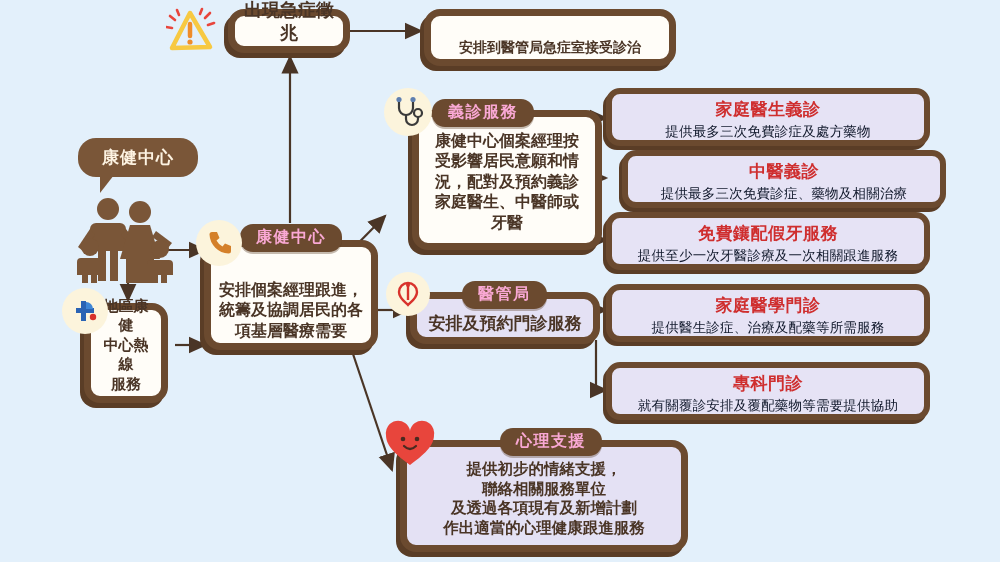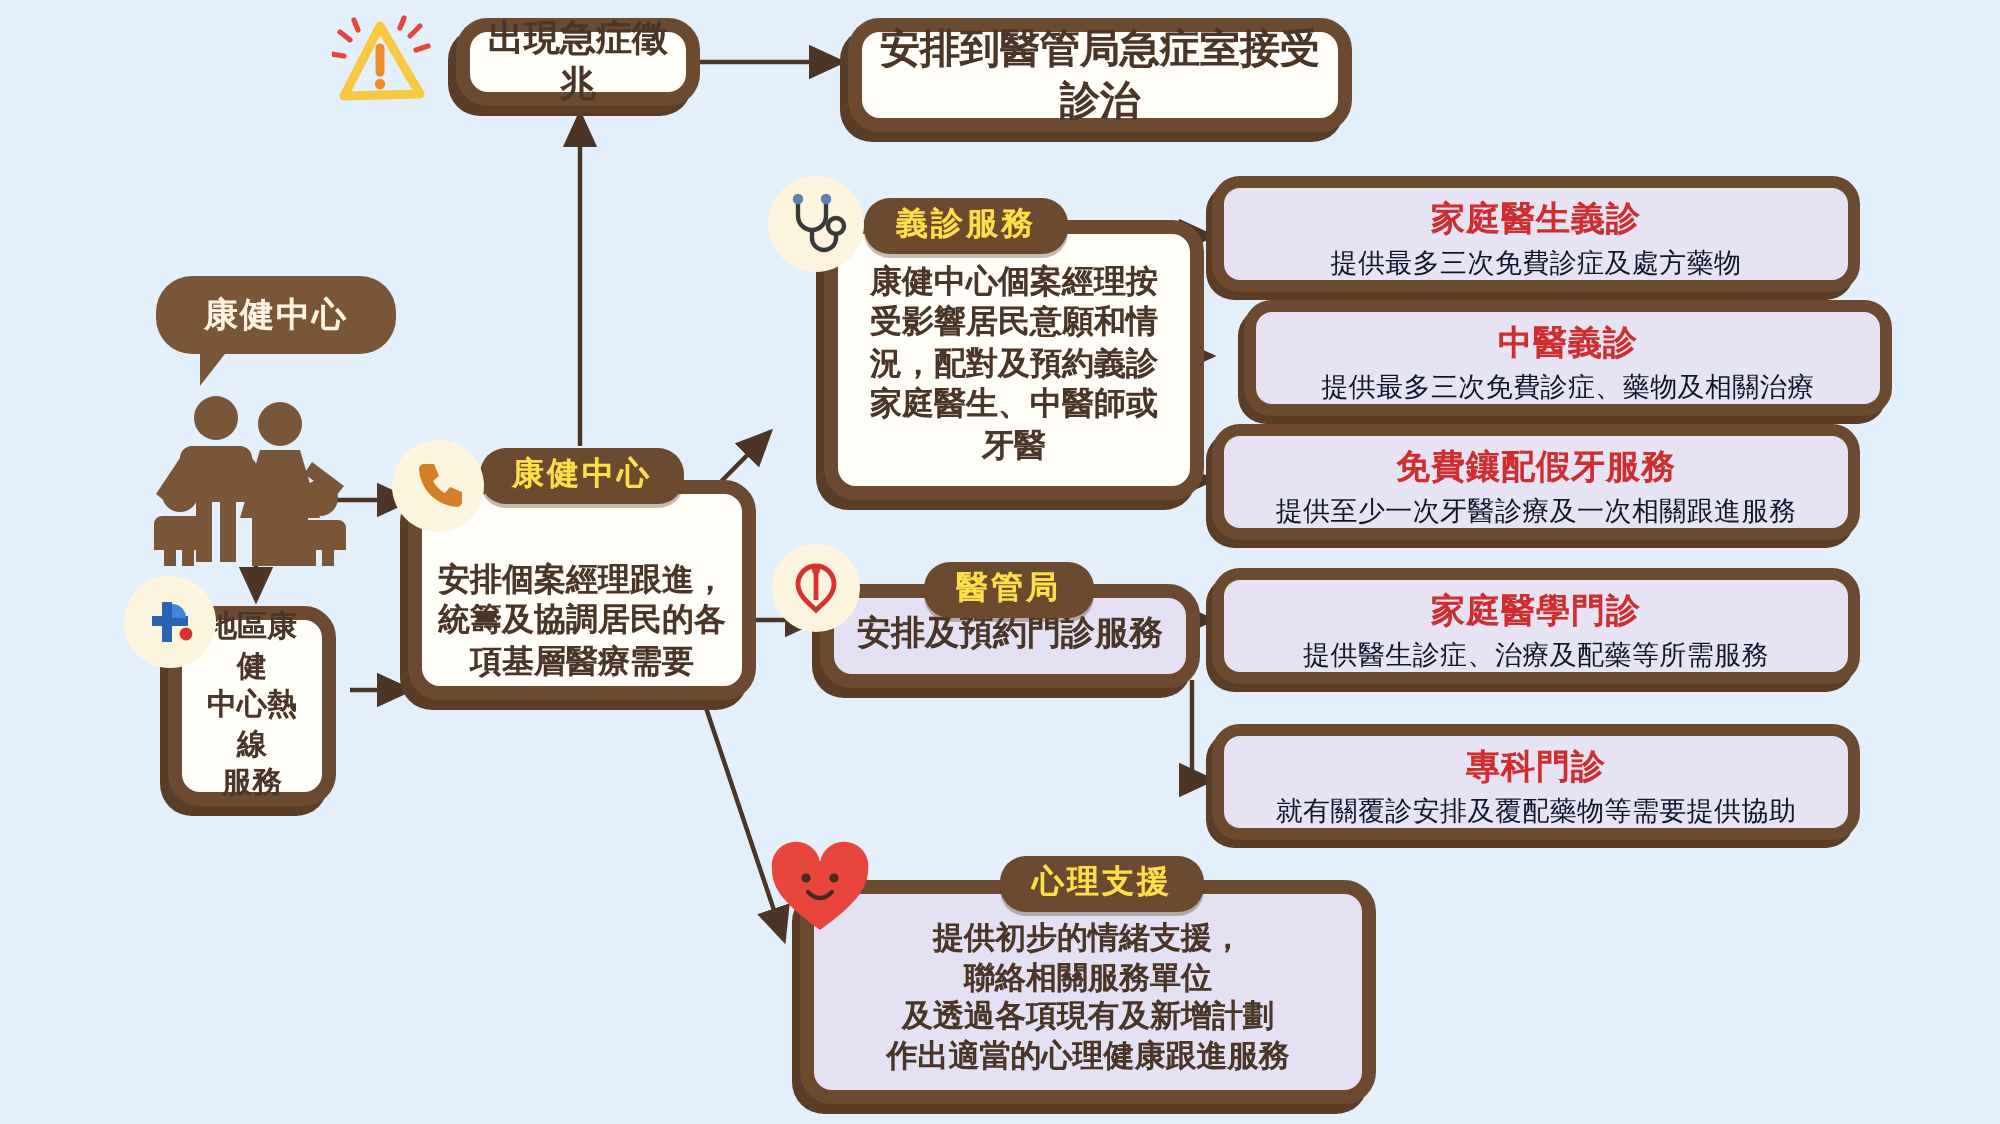--- a/index.html
+++ b/index.html
@@ -15,36 +15,36 @@
 
   
   .node{
     position:absolute;
     box-sizing:border-box;
     border:7px solid #6b4a2f;
     border-radius:16px;
     background:#fffdf8;
     box-shadow:-4px 5px 0 0 #5a3d26;
     display:flex;
-    align-items:center;
+    align-items:flex-end;
     justify-content:center;
     text-align:center;
     color:#4a3526;
     line-height:1.28;
   }
   .node.lav{background:#e4e1f4;}
   .node.white{background:#fffdf8;}
 
   .node-text{padding:2px 8px;white-space:pre-line;}
 
   
   .badge{
     position:absolute;
     background:#6b4a2f;
-    color:#fde047;
+    color:#f9a8d4;
     border-radius:13px;
     padding:3px 16px 4px 16px;
     font-size:16px;
     font-weight:bold;
     letter-spacing:1.5px;
     white-space:nowrap;
     z-index:6;
     box-shadow:0 2px 0 rgba(90,61,38,.35);
   }
 
@@ -156,21 +156,21 @@
           <path d="M6,21 L0,20"></path>
           <path d="M13,8 L11,3"></path>
       </g>
     </svg>
   </div>
 
   <div class="node white" style="left:228px;top:9px;width:122px;height:44px;font-size:18px;font-weight:bold;">
     <span class="node-text">出現急症徵兆</span>
   </div>
 
-  <div class="node white" style="left:424px;top:9px;width:252px;height:57px;font-size:20px;font-weight:bold;">
+  <div class="node white" style="left:424px;top:9px;width:252px;height:57px;font-size:14px;font-weight:bold;">
     <span class="node-text">安排到醫管局急症室接受診治</span>
   </div>
 
   <div class="speech" style="left:78px;top:138px;width:92px;">
     <span>康健中心</span>
   </div>
 
   <div style="position:absolute;left:68px;top:195px;width:120px;height:88px;">
     <svg width="120" height="88" viewBox="0 0 120 88">
       <g fill="#7a5638">

